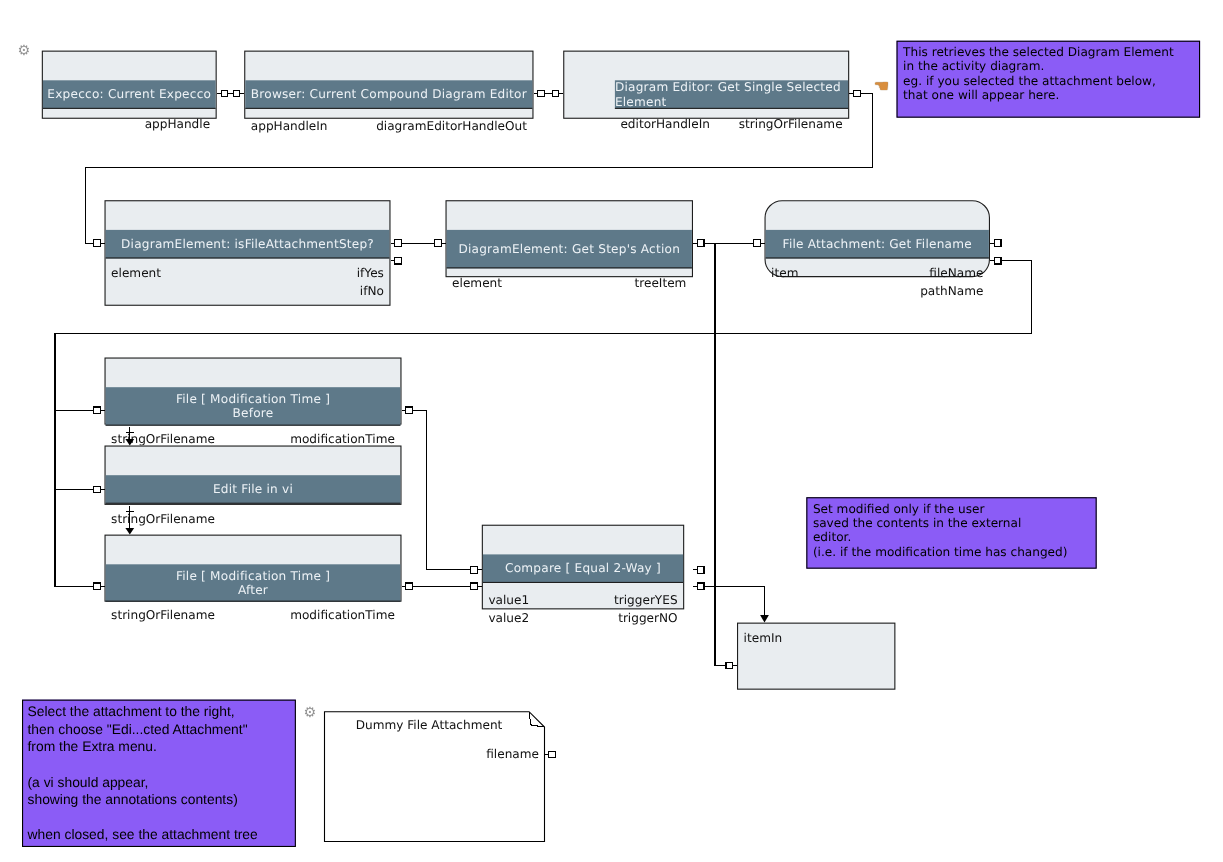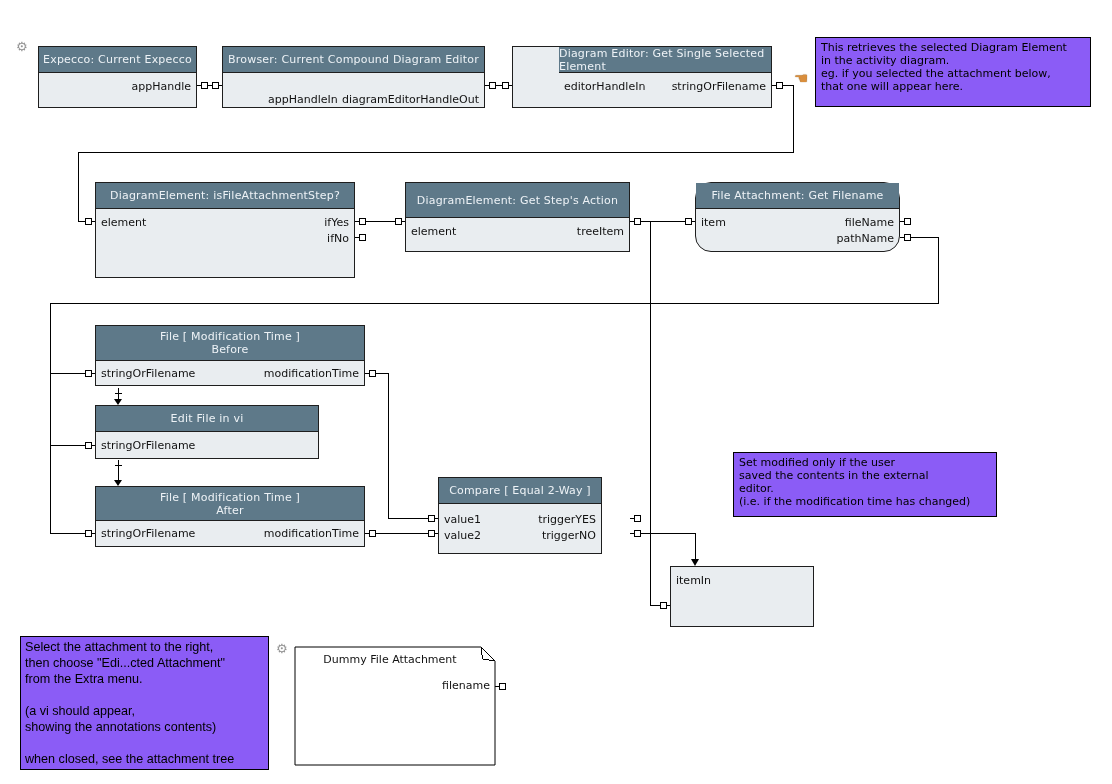--- a/index.html
+++ b/index.html
@@ -2,21 +2,21 @@
 <html><head>
 <meta charset="utf-8">
 <style>
   html,body{margin:0;padding:0;background:#ffffff;width:1112px;height:784px;overflow:hidden;
             font-family:"DejaVu Sans",sans-serif;}
   #canvas{position:relative;width:1112px;height:784px;background:#ffffff;}
 
   .block{position:absolute;background:#e9edf0;border:1px solid #1e1e1e;box-sizing:border-box;z-index:2;}
   .hdr{background:#5e7989;border-bottom:1px solid #1e1e1e;color:#edf2f6;font-size:11px;line-height:13px;
        display:flex;flex-direction:column;align-items:center;justify-content:center;box-sizing:border-box;
-       letter-spacing:.2px;}
+       letter-spacing:.2px;margin-top:26px;}
   .body{box-sizing:border-box;}
   .prow{display:flex;justify-content:space-between;align-items:center;height:16px;padding:0 5px;
         font-size:11px;color:#111;}
   .prow .pin{text-align:left;white-space:nowrap;}
   .prow .pout{text-align:right;white-space:nowrap;margin-left:auto;}
 
   .note{position:absolute;background:#8b5cf6;border:1px solid #000;color:#000;font-size:11px;line-height:13px;
         padding:3px 5px;box-sizing:border-box;z-index:2;}
   .note div{min-height:13px;white-space:nowrap;}
   .note-helv{font-family:"Liberation Sans",sans-serif;font-size:12.6px;line-height:16px;padding:2px 4px;}
@@ -53,21 +53,21 @@
           <span class="pin"></span>
           <span class="pout">appHandle</span>
         </div>
     </div>
   </div>
 
   <div class="block" style="left:222px;top:46px;width:263px;height:62px;">
     <div class="hdr" style="height:26px;">
         <span>Browser: Current Compound Diagram Editor</span>
       </div>
-    <div class="body" style="padding-top:18px;margin-left:40px;">
+    <div class="body" style="padding-top:7px;">
       <div class="prow">
           <span class="pin">appHandleIn</span>
           <span class="pout">diagramEditorHandleOut</span>
         </div>
     </div>
   </div>
 
   <div class="block" style="left:512px;top:46px;width:260px;height:62px;padding-left:46px;">
     <div class="hdr" style="height:26px;">
         <span>Diagram Editor: Get Single Selected Element</span>
@@ -130,21 +130,21 @@
         <span>Before</span>
       </div>
     <div class="body" style="padding-top:4px;">
       <div class="prow">
           <span class="pin">stringOrFilename</span>
           <span class="pout">modificationTime</span>
         </div>
     </div>
   </div>
 
-  <div class="block" style="left:95px;top:405px;width:224px;height:54px;">
+  <div class="block" style="left:95px;top:405px;width:270px;height:54px;">
     <div class="hdr" style="height:26px;">
         <span>Edit File in vi</span>
       </div>
     <div class="body" style="padding-top:5px;">
       <div class="prow">
           <span class="pin">stringOrFilename</span>
           <span class="pout"></span>
         </div>
     </div>
   </div>
@@ -155,21 +155,21 @@
         <span>After</span>
       </div>
     <div class="body" style="padding-top:4px;">
       <div class="prow">
           <span class="pin">stringOrFilename</span>
           <span class="pout">modificationTime</span>
         </div>
     </div>
   </div>
 
-  <div class="block" style="left:438px;top:477px;width:164px;height:77px;">
+  <div class="block" style="left:438px;top:477px;width:184px;height:77px;">
     <div class="hdr" style="height:26px;">
         <span>Compare [ Equal 2-Way ]</span>
       </div>
     <div class="body" style="padding-top:7px;">
       <div class="prow">
           <span class="pin">value1</span>
           <span class="pout">triggerYES</span>
         </div>
       <div class="prow">
           <span class="pin">value2</span>

